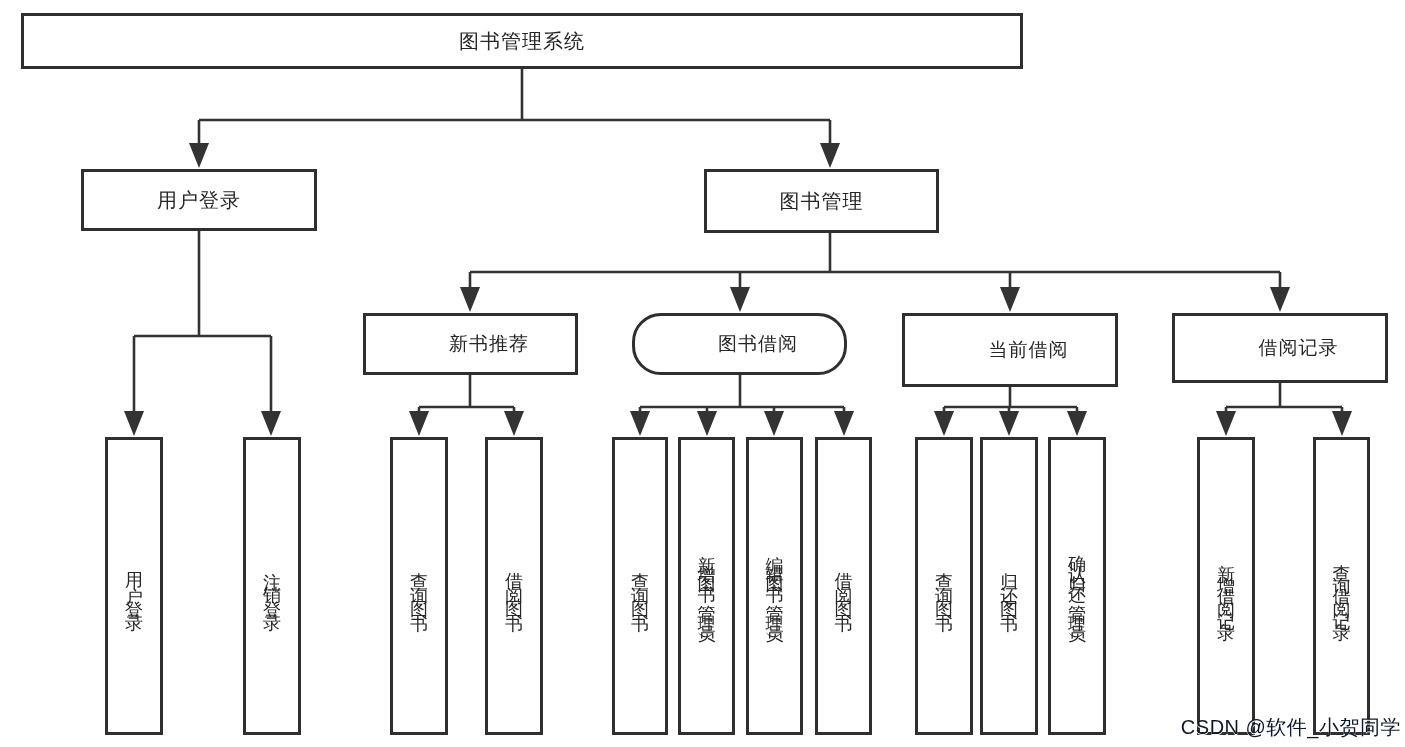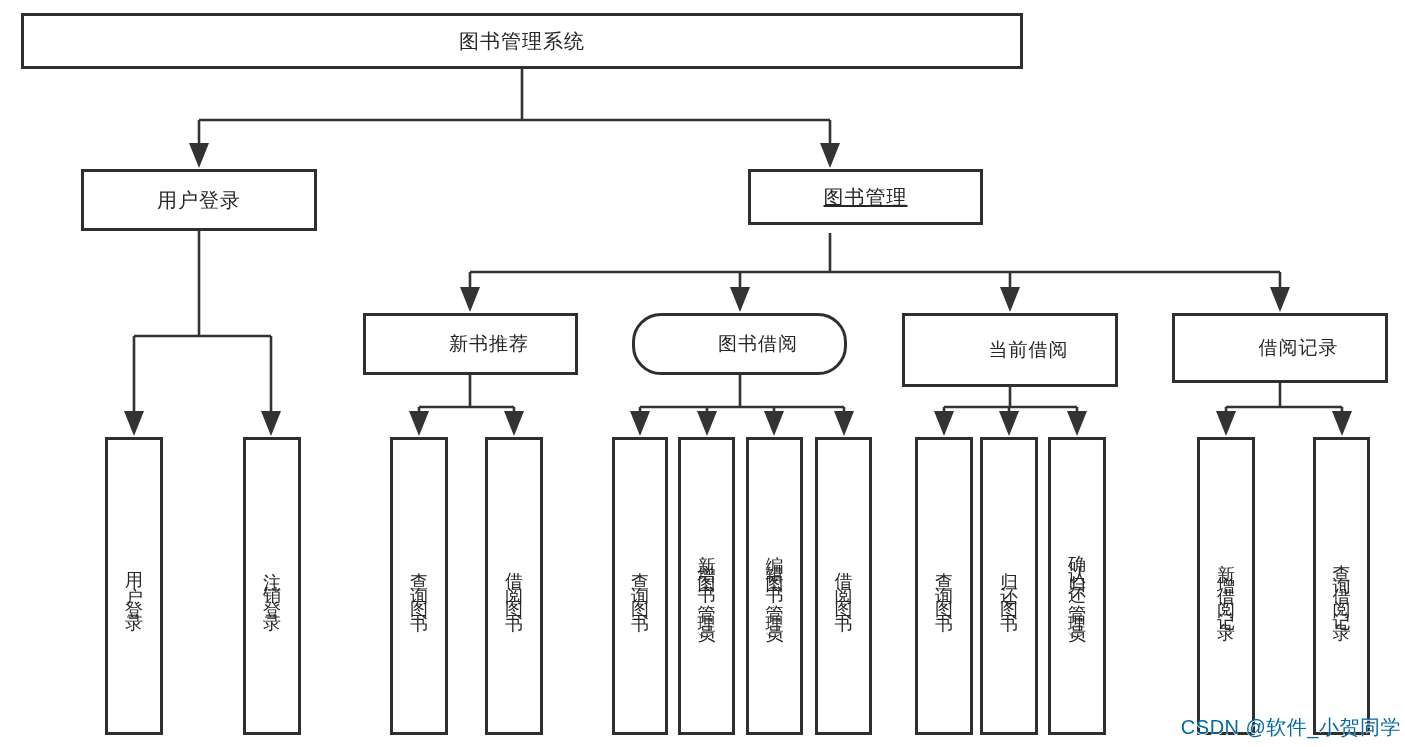--- a/index.html
+++ b/index.html
@@ -42,21 +42,21 @@
     display: inline-block;
   }
   .vt-a { letter-spacing: 14px; }  
   .vt-b { letter-spacing: 12px; }  
   .vt-c { letter-spacing: 10px; }  
   .watermark {
     position: absolute;
     right: 4px;
     bottom: 6px;
     font-size: 20px;
-    color: #0369a1;
+    color: #0f172a;
     letter-spacing: 0.5px;
     text-shadow: 0 1px 0 #ffffff;
   }
 </style>
 </head>
 <body>
 
 <div class="canvas">
 
   <svg class="wires" viewBox="0 0 1405 747">
@@ -95,21 +95,21 @@
       <polygon points="999,411 1019,411 1009,436"></polygon>
       <polygon points="1067,411 1087,411 1077,436"></polygon>
       <polygon points="1216,411 1236,411 1226,436"></polygon>
       <polygon points="1332,411 1352,411 1342,436"></polygon>
     </g>
   </svg>
 
   <div class="node root h" style="left:21px; top:13px; width:1002px; height:56px;">图书管理系统</div>
 
   <div class="node lvl2 h" style="left:81px; top:169px; width:236px; height:62px;">用户登录</div>
-  <div class="node lvl2 h" style="left:748px; top:169px; width:235px; height:56px;text-decoration:underline;">图书管理</div>
+  <div class="node lvl2 h" style="left:704px; top:169px; width:235px; height:64px;">图书管理</div>
 
   <div class="node lvl3 h" style="left:363px; top:313px; width:215px; height:62px;">新书推荐</div>
   <div class="node lvl3 h" style="left:632px; top:313px; width:215px; height:62px;border-radius:29px;">图书借阅</div>
   <div class="node lvl3 h" style="left:902px; top:313px; width:216px; height:74px;">当前借阅</div>
   <div class="node lvl3 h" style="left:1172px; top:313px; width:216px; height:70px;">借阅记录</div>
 
   <div class="node leaf" style="left:105px; top:437px; width:58px; height:298px;">
     <span class="vt-a">用户登录</span>
   </div>
   <div class="node leaf" style="left:243px; top:437px; width:58px; height:298px;">

